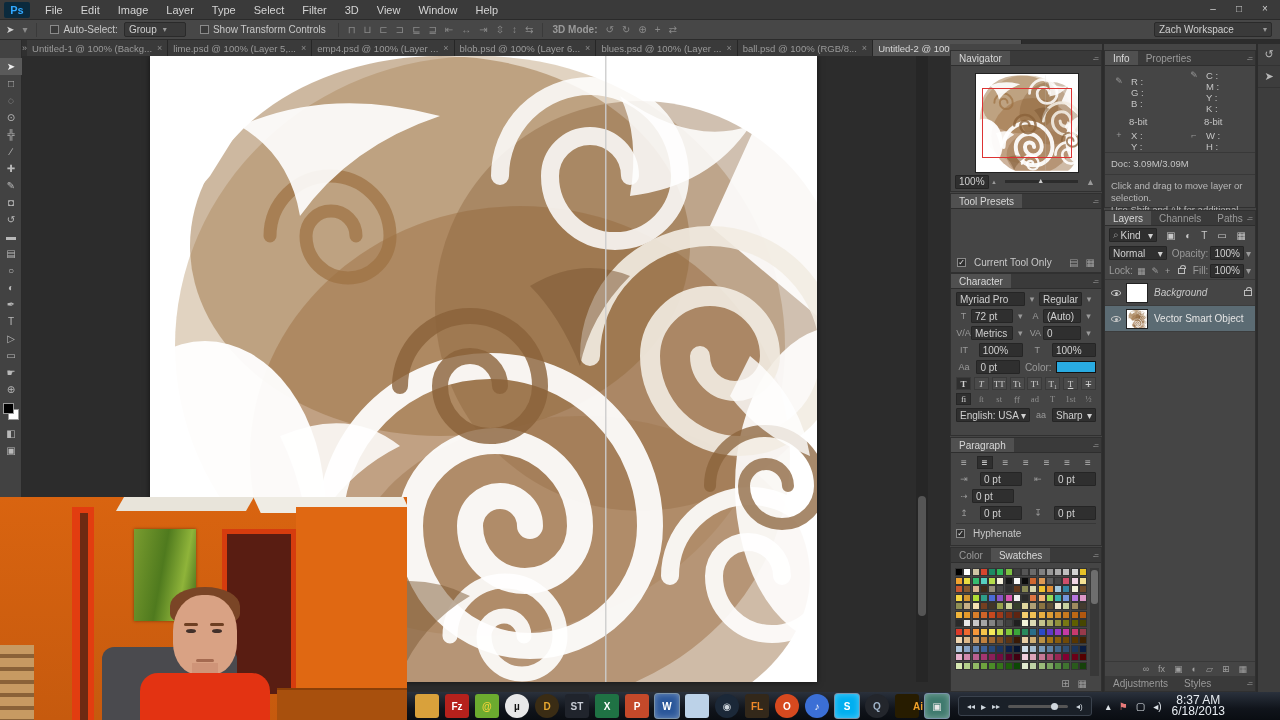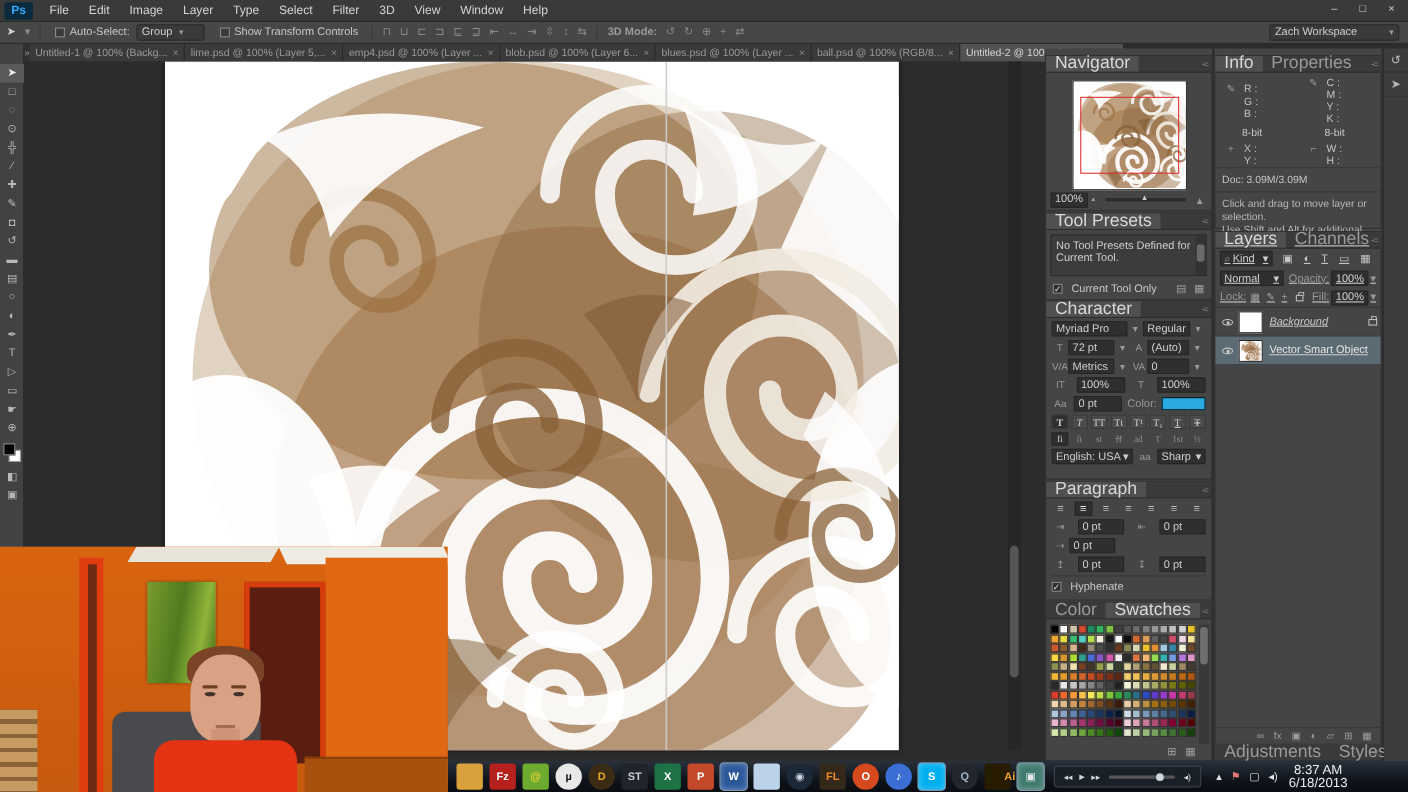--- a/index.html
+++ b/index.html
@@ -41,21 +41,21 @@
   .canvas{position:absolute;left:128px;top:0;width:667px;height:626px;background:#fff;box-shadow:0 0 6px rgba(0,0,0,.6);}
   .vscroll{position:absolute;left:916px;top:56px;width:12px;height:626px;background:#262626;}
   .vthumb{position:absolute;left:2px;top:440px;width:8px;height:120px;background:#555;border-radius:4px;}
   
   .panelcol{position:absolute;top:44px;bottom:28px;background:#454545;}
   #colA{left:950px;width:152px;}
   #colB{left:1104px;width:152px;}
   #dock{left:1258px;width:22px;background:#3d3d3d;}
   .panel{position:absolute;left:0;width:100%;background:#454545;border:1px solid #303030;}
   .phead{height:15px;background:#3a3a3a;display:flex;align-items:stretch;border-bottom:1px solid #2e2e2e;position:relative;}
-  .ptab{padding:0 8px;display:flex;align-items:center;color:#9a9a9a;font-size:16px;}
+  .ptab{padding:0 8px;display:flex;align-items:center;color:#9a9a9a;font-size:10px;}
   .ptab.active{background:#505050;color:#d8d8d8;}
   .pmenu{position:absolute;right:3px;top:3px;color:#9a9a9a;font-size:8px;letter-spacing:-1px;}
   .well{background:#2f2f2f;border:1px solid #252525;border-radius:1px;color:#d0d0d0;display:flex;align-items:center;padding:0 3px;height:14px;}
   .flexr{display:flex;align-items:center;}
   .ficon{color:#9a9a9a;width:16px;text-align:center;font-size:9px;}
   
   .navthumb{position:absolute;left:24px;top:22px;width:104px;height:100px;background:#fff;border:1px solid #222;}
   .navbox{position:absolute;left:6px;top:14px;width:90px;height:70px;border:1px solid #d33;}
   .navfoot{position:absolute;left:0;bottom:2px;width:100%;height:15px;display:flex;align-items:center;}
   .navslider{flex:1;height:3px;background:#2c2c2c;margin:0 6px;position:relative;}
@@ -344,26 +344,20 @@
             <span class="navknob">▲</span>
           </div>
         <span class="mtn big" style="margin-right:6px;">▲</span>
       </div>
     </div>
 
     <div class="panel" style="top:149px;height:80px;">
       <div class="phead">
         <div class="ptab active">Tool Presets</div>
         <div class="pmenu">-=</div>
-      </div>
-      <div class="tpbody">
-        <span>No Tool Presets Defined for Current Tool.</span>
-        <div class="tpscroll">
-            <div class="th"></div>
-          </div>
       </div>
       <div class="tpfoot">
         <span class="cb" style="background:#2f2f2f;">✓</span>
         <span style="margin-left:4px;flex:1;">Current Tool Only</span>
         <span id="tp-foot-icons"><span style="color: rgb(159, 159, 159); margin-left: 7px;">▤</span><span style="color: rgb(159, 159, 159); margin-left: 7px;">▦</span></span>
       </div>
     </div>
 
     <div class="panel" style="top:229px;height:163px;">
       <div class="phead">
@@ -734,21 +728,21 @@
           </div>
         </div>
       </div>
       <div class="idoc">Doc: 3.09M/3.09M</div>
       <div class="ihint">
         <div>Click and drag to move layer or selection.</div>
         <div>Use Shift and Alt for additional options.</div>
       </div>
     </div>
 
-    <div class="panel" style="top:166px;bottom:0;text-decoration:underline;">
+    <div class="panel" style="top:166px;bottom:0;">
       <div class="phead">
         <div class="ptab active">Layers</div>
         <div class="ptab">Channels</div>
         <div class="ptab">Paths</div>
         <div class="pmenu">-=</div>
       </div>
       <div class="lrow">
         <span class="well" style="width:48px;">
             <span style="color:#9a9a9a;margin-right:2px;">⌕</span>
             <span style="flex:1;">Kind</span>

